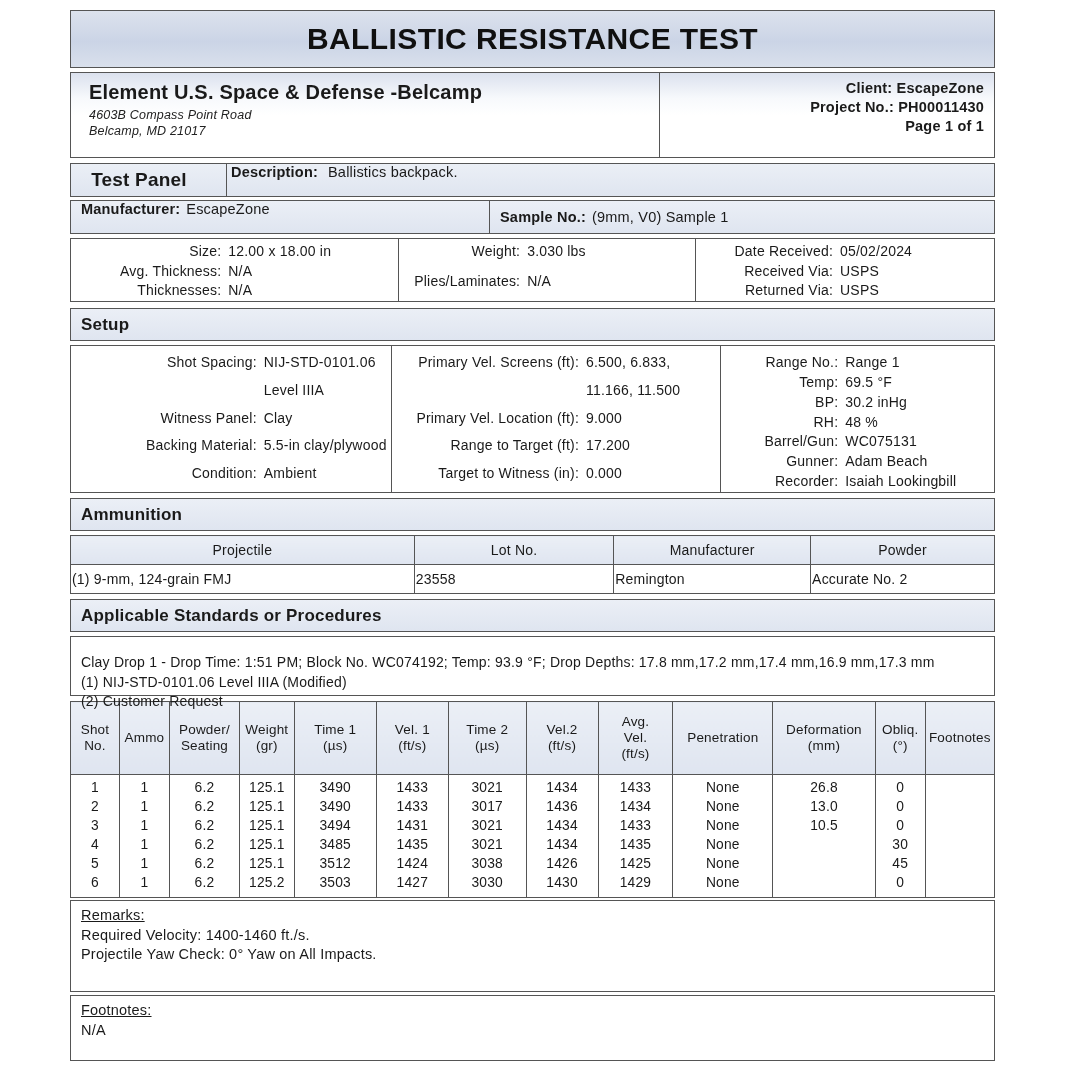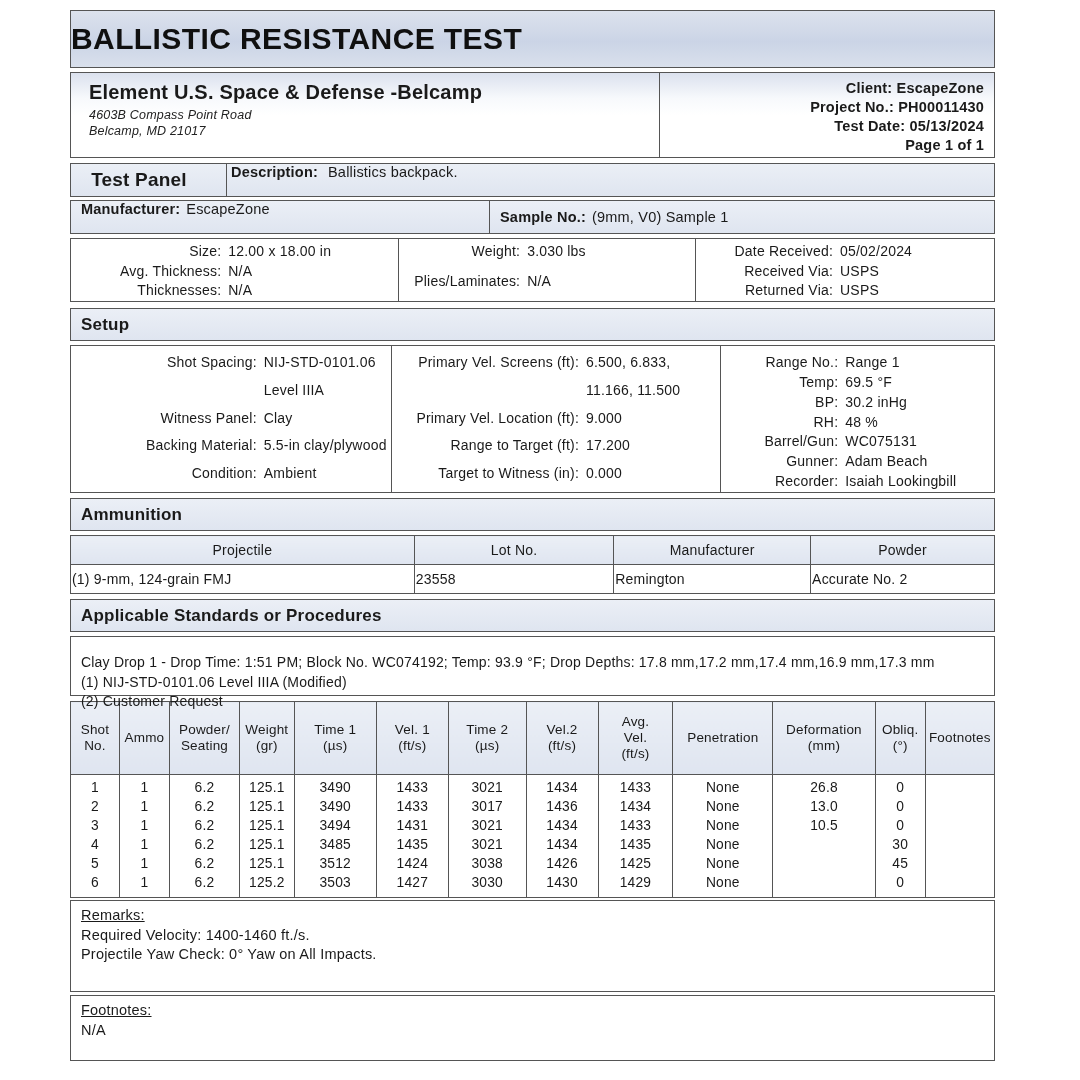--- a/index.html
+++ b/index.html
@@ -11,21 +11,21 @@
   html,body{margin:0;padding:0;}
   body{
     width:1080px;height:1080px;background:#ffffff;overflow:hidden;
     font-family:"Liberation Sans", sans-serif;color:var(--text);
     letter-spacing:0.2px;
   }
   .doc{position:absolute;left:70px;top:10px;width:925px;}
   .box{border:1.5px solid var(--border);background:#fff;}
   .blue{background:linear-gradient(180deg,var(--band_blue_top) 0%,var(--band_blue_bottom) 100%);}
 
-  .title-band{height:58px;margin-bottom:4px;display:flex;align-items:center;
+  .title-band{height:58px;margin-bottom:4px;display:flex;align-items:center;justify-content:center;
     background:linear-gradient(180deg,var(--title_top) 0%,var(--title_mid) 55%,var(--title_bottom) 100%);
     font-size:30px;font-weight:bold;color:#101010;letter-spacing:0.4px;}
 
   .head-row{height:86px;margin-bottom:5px;display:flex;
     background:linear-gradient(180deg,#dbe1ee 0%,#f7f9fc 30%,#ffffff 50%);}
   .company-cell{flex:1;padding:8px 12px 0 18px;}
   .company-name{font-size:20px;font-weight:bold;margin-bottom:3px;}
   .addr{font-size:12.5px;font-style:italic;line-height:16px;color:#222;}
   .client-cell{width:335px;border-left:1.4px solid var(--border);padding:6px 10px 0 6px;
     text-align:right;font-size:14.5px;font-weight:bold;line-height:19px;}
@@ -88,21 +88,20 @@
 
   <div class="head-row box">
     <div class="company-cell">
       <div class="company-name">Element U.S. Space &amp; Defense -Belcamp</div>
       <div class="addr">4603B Compass Point Road</div>
       <div class="addr">Belcamp, MD 21017</div>
     </div>
     <div class="client-cell">
         <div>Client: EscapeZone</div>
         <div>Project No.: PH00011430</div>
-        <div>Test Date: 05/13/2024</div>
         <div>Page 1 of 1</div>
       </div>
   </div>
 
   <div class="panel-row box blue">
     <div class="panel-title-cell">Test Panel</div>
     <div class="panel-desc-cell">
       <span class="lbl">Description:</span>
       <span>Ballistics backpack.</span>
     </div>

